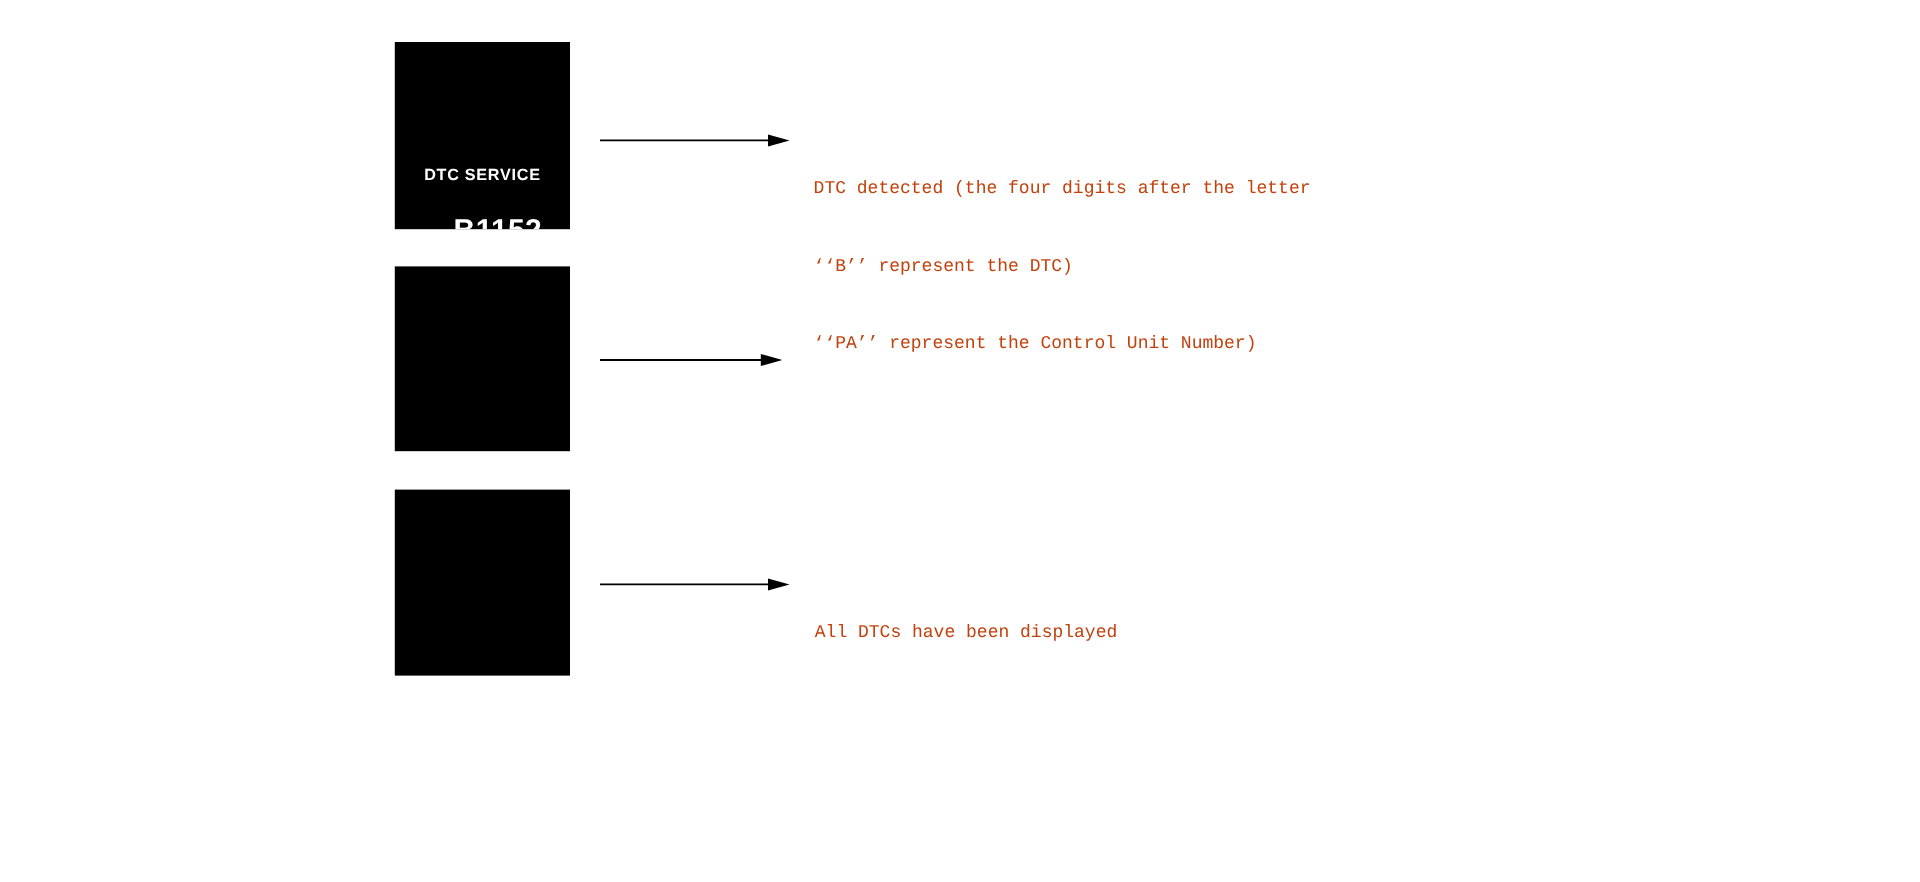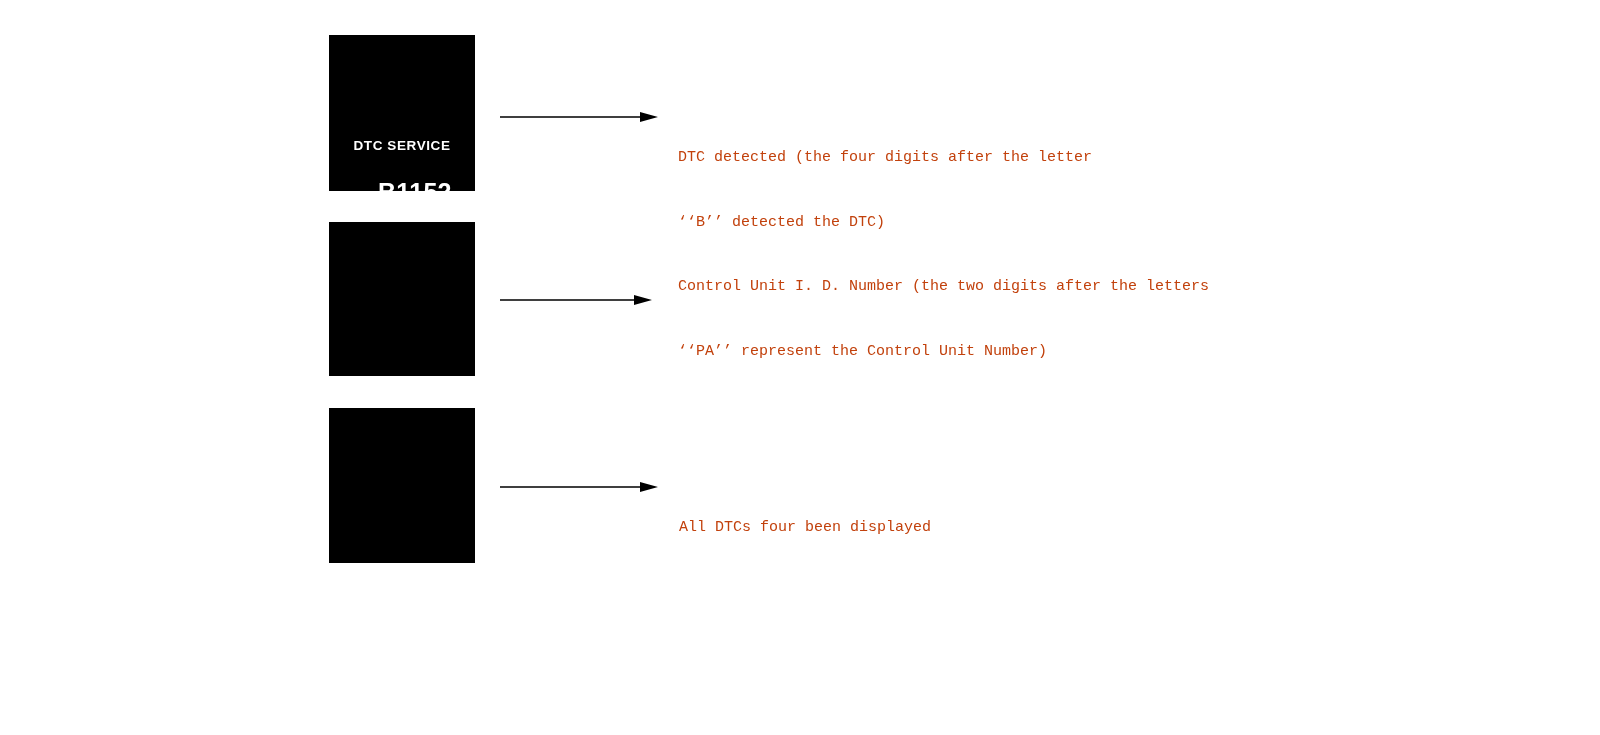--- a/index.html
+++ b/index.html
@@ -116,22 +116,21 @@
   </div>
 
   <div class="arrow" id="arrow-1">
     <svg width="158" height="24" viewBox="0 0 158 24" xmlns="http://www.w3.org/2000/svg">
       <path d="M0 11.2 L140 11.2 L140 7.0 L158 12.0 L140 17.0 L140 12.8 L0 12.8 Z" fill="#000000"></path>
     </svg>
   </div>
 
   <div class="callout" id="callout-1">
     <span class="line">DTC detected (the four digits after the letter</span>
-    <span class="line">‘‘B’’ detected the DTC)</span>
-    <span class="line">Control Unit I. D. Number (the two digits after the letters</span>
+    <span class="line">‘‘B’’ represent the DTC)</span>
     <span class="line">‘‘PA’’ represent the Control Unit Number)</span>
   </div>
 
   <div class="panel" id="panel-2">
     
     
   </div>
 
   <div class="arrow" id="arrow-2">
     <svg width="152" height="24" viewBox="0 0 152 24" xmlns="http://www.w3.org/2000/svg">
@@ -145,16 +144,16 @@
     
   </div>
 
   <div class="arrow" id="arrow-3">
     <svg width="158" height="24" viewBox="0 0 158 24" xmlns="http://www.w3.org/2000/svg">
       <path d="M0 11.2 L140 11.2 L140 7.0 L158 12.0 L140 17.0 L140 12.8 L0 12.8 Z" fill="#000000"></path>
     </svg>
   </div>
 
   <div class="callout" id="callout-3">
-    <span class="line">All DTCs four been displayed</span>
+    <span class="line">All DTCs have been displayed</span>
   </div>
 
 </div>
 
 </body></html>

